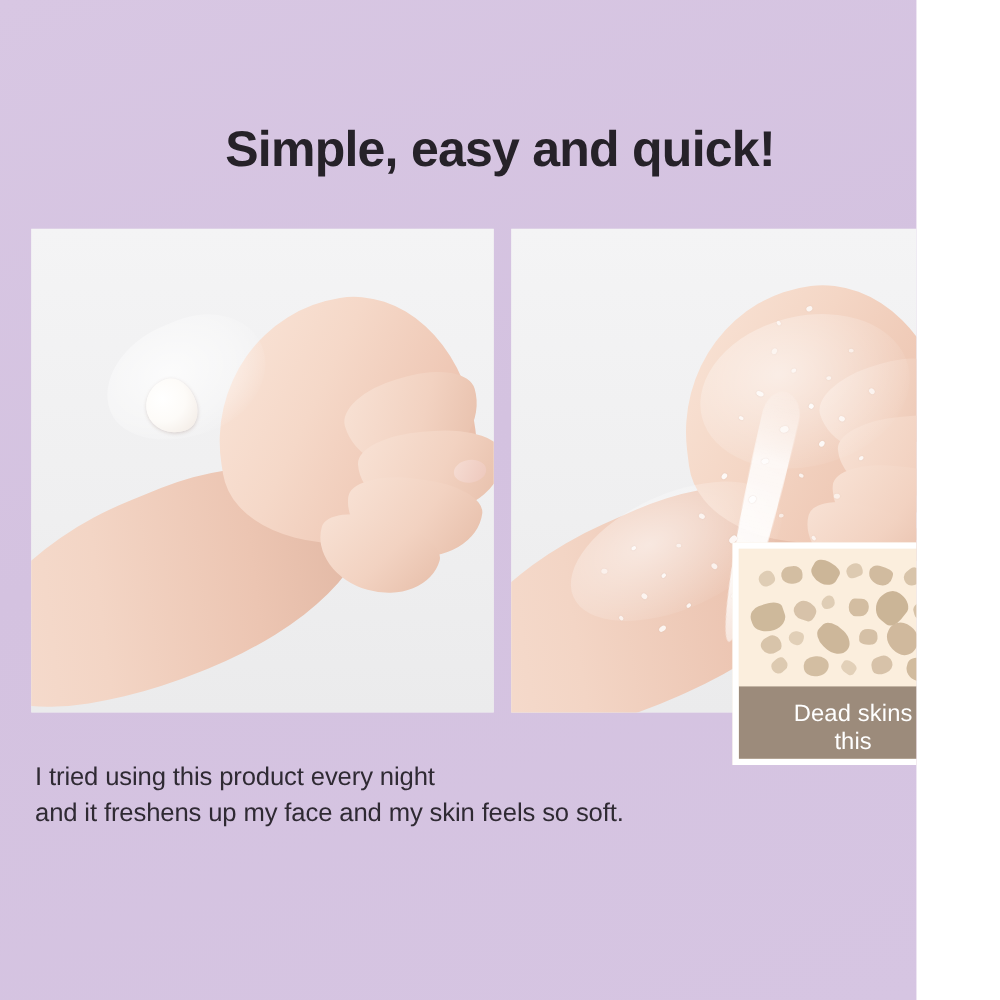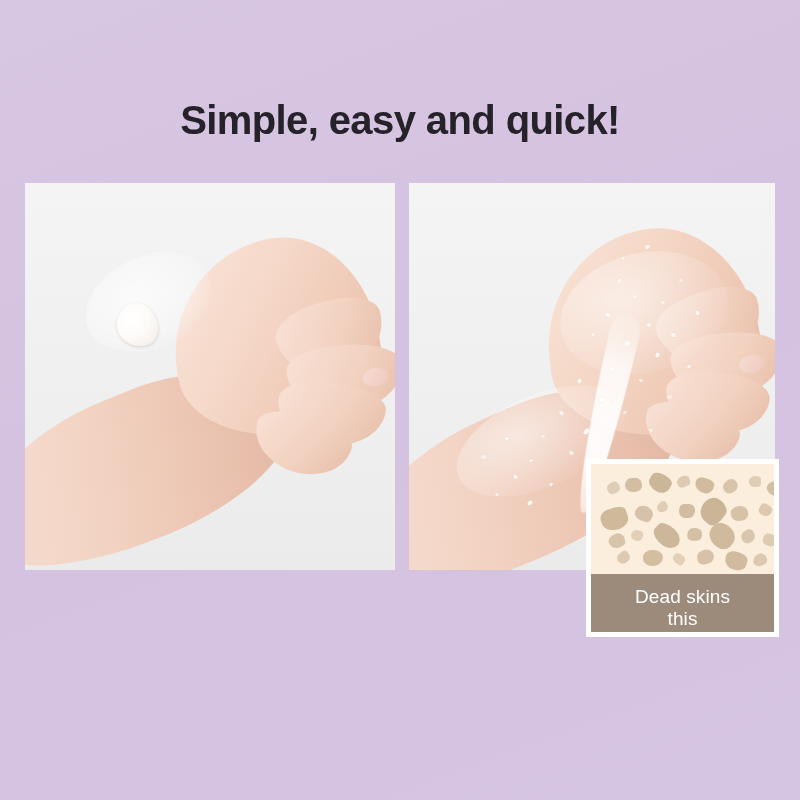--- a/index.html
+++ b/index.html
@@ -8,21 +8,21 @@
   }
   body {
     width: 800px;
     height: 800px;
     overflow: hidden;
     font-family: "Liberation Sans", sans-serif;
   }
 
   .poster {
     position: relative;
-    width: 800px;
+    width: 733px;
     height: 800px;
     background: #d5c3e1;
     background-image: linear-gradient(160deg, #d8c7e3 0%, #d4c2e0 45%, #d6c5e2 100%);
     overflow: hidden;
   }
 
   
   .headline {
     position: absolute;
     left: 0;
@@ -168,21 +168,21 @@
     position: absolute;
     border-radius: 50%;
     background: rgba(255,255,255,.92);
     box-shadow: 0 0 1px rgba(190,160,150,.5);
   }
 
   
   .callout {
     position: absolute;
     left: 586px;
-    top: 459px;
+    top: 434px;
     width: 193px;
     height: 178px;
     border: 5px solid #ffffff;
     box-sizing: border-box;
     overflow: hidden;
     background: #f6e8d6;
   }
   .callout-swatch {
     position: relative;
     height: 110px;
@@ -328,14 +328,16 @@
         <div class="speck" style="left: 162px; top: 90px; width: 14px; height: 12px; opacity: 0.62; background: rgb(201, 178, 148); border-radius: 76% 69% 44% 87% / 73% 76% 73% 68%; transform: rotate(-36deg);"></div>
       </div>
     <div class="callout-band">
       <div class="callout-band-text">
         <span>Dead skins</span><br>
         <span>this</span>
       </div>
     </div>
   </div>
 
+  <div class="caption">I tried using this product every night
+and it freshens up my face and my skin feels so soft.</div>
 
 </div>
 
 </body></html>

